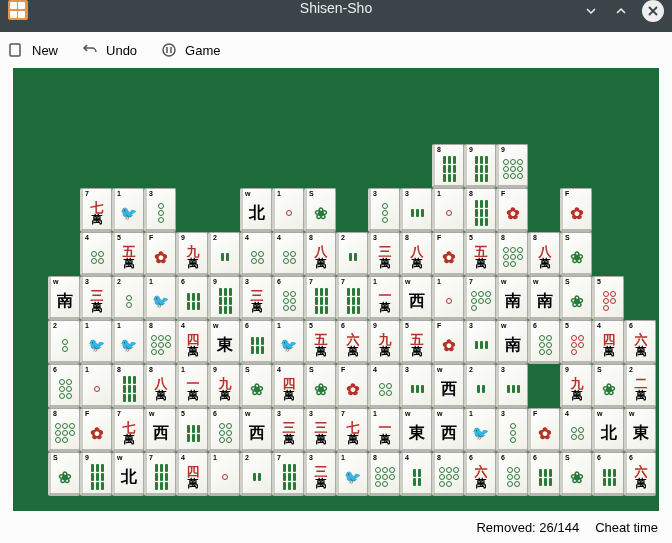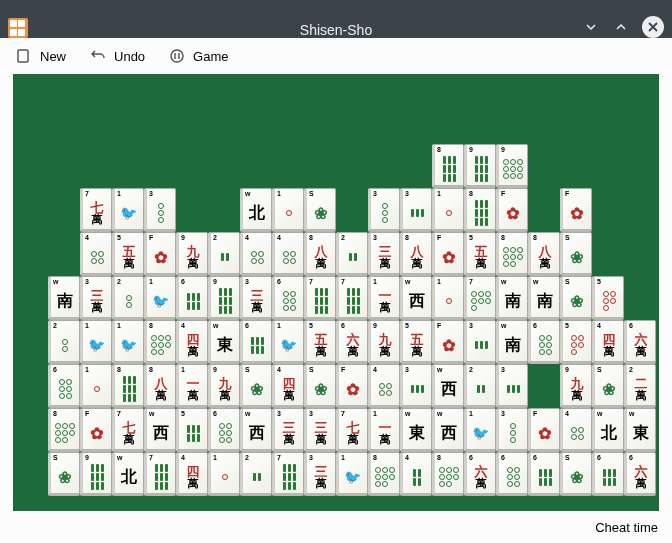--- a/index.html
+++ b/index.html
@@ -1,27 +1,27 @@
 <!DOCTYPE html>
 <html><head>
 <meta charset="utf-8">
 <style>
 *{margin:0;padding:0;box-sizing:border-box}
 body{font-family:sans-serif;font-size:13px;background:#000;width:672px;height:543px;overflow:hidden}
 .window{width:672px;height:543px;background:#fcfcfc;display:flex;flex-direction:column}
-.titlebar{height:38px;background:#3a4449;color:#eee;display:flex;align-items:flex-end;padding:0 8px;position:relative}
+.titlebar{height:32px;background:#3a4449;color:#eee;display:flex;align-items:flex-start;padding:0 8px;position:relative}
 .app-icon{width:20px;height:20px;background:#e8934a;border-radius:2px;margin-right:8px;display:flex;flex-wrap:wrap;padding:2px;gap:1px}
 .app-icon span{width:7px;height:7px;background:#fff;border-radius:1px}
 .title{position:absolute;left:50%;transform:translateX(-50%);font-size:14px}
 .win-controls{margin-left:auto;display:flex;gap:12px;align-items:center}
 .win-btn{width:18px;height:18px;cursor:pointer;display:flex;align-items:center;justify-content:center}
 .win-close{width:22px;height:22px;background:#eee;border-radius:50%;color:#3a4449}
 .menubar{height:32px;display:flex;align-items:center;padding:0 12px;gap:20px;background:#fcfcfc}
 .menubar span{cursor:pointer}
-.toolbar{height:36px;display:flex;align-items:center;padding:0 16px;gap:24px;background:#fcfcfc}
+.toolbar{height:36px;display:flex;align-items:center;padding:0 8px;gap:24px;background:#fcfcfc}
 .tool-btn{display:flex;align-items:center;gap:8px;cursor:pointer}
 .tool-icon{width:16px;height:16px;display:flex;align-items:center;justify-content:center}
 .game-area{flex:1;background:#1d6b3a;margin:0 13px;position:relative}
 .board{position:absolute;left:0;right:0;bottom:15px;display:flex;flex-direction:column;align-items:center}
 .row{display:flex;height:44px}
 .tile{width:32px;height:44px;background:linear-gradient(135deg,#fff,#f0f0e8);border:1px solid #aaa;border-left:3px solid #d0d0c8;border-bottom:3px solid #b8b8b0;border-radius:2px;position:relative;font-size:9px;overflow:hidden;cursor:pointer}
 .tile.empty{background:none;border:none;cursor:default}
 .tile .num{position:absolute;top:1px;left:2px;font-size:7px;font-weight:bold;color:#000}
 .tile .face{position:absolute;top:10px;left:0;right:0;bottom:2px;display:flex;align-items:center;justify-content:center;font-size:16px;font-weight:bold}
 .wan{color:#b83028}
@@ -1246,15 +1246,16 @@
             <div class="num">6</div>
             <div class="face wan">
               <span class="num-ch">六</span>
             </div>
           </div>
         </div>
       </div>
   </div>
   <div class="statusbar">
     <span class="spacer"></span>
+    <span><span>Removed: </span><span>26/144</span></span>
     <span>Cheat time</span>
   </div>
 </div>
 
 </body></html>

